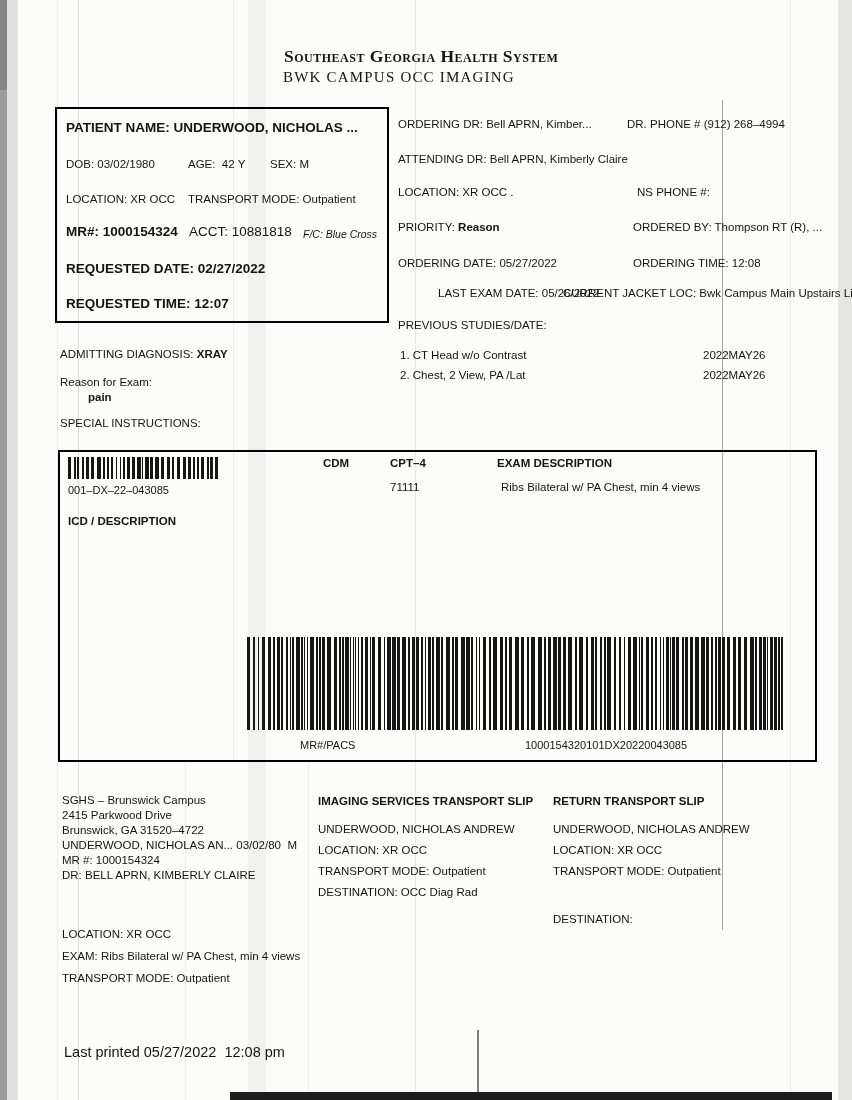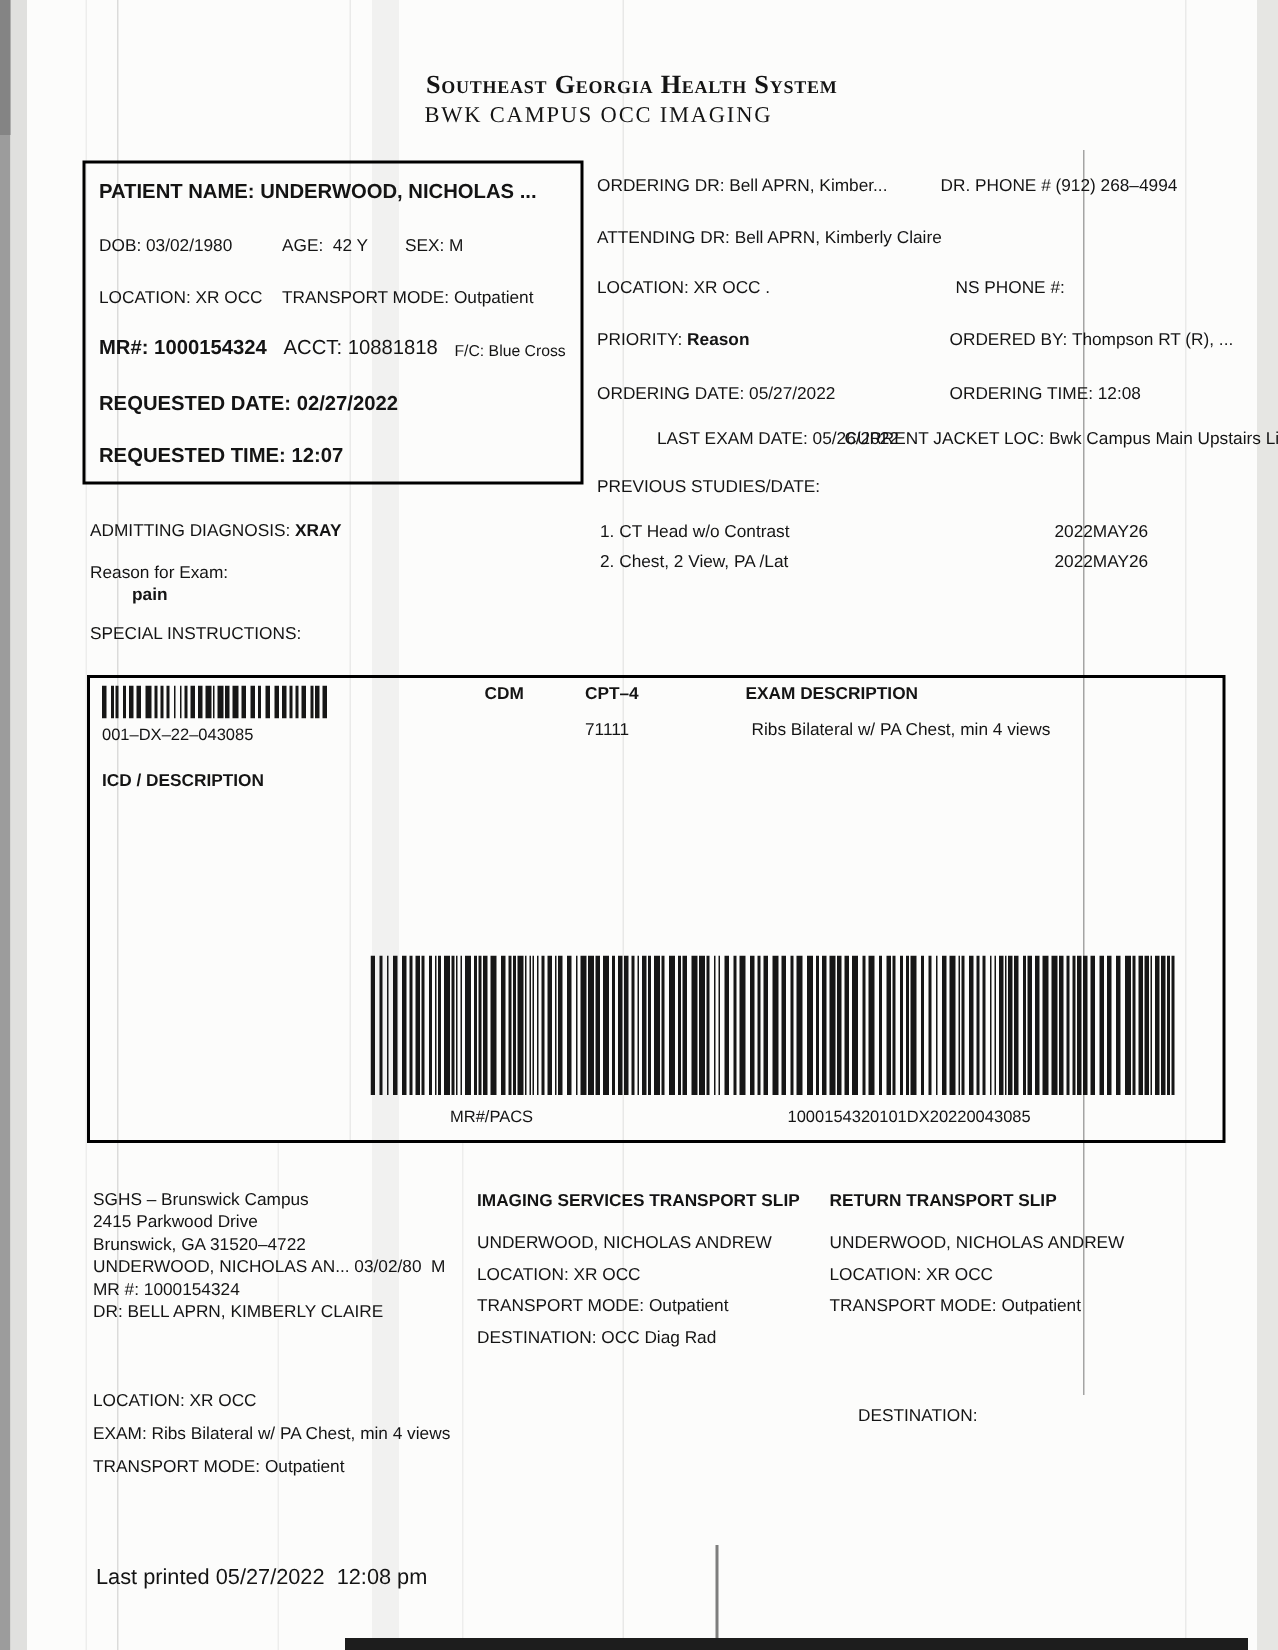--- a/index.html
+++ b/index.html
@@ -46,21 +46,21 @@
 
   <div class="box" style="left:55px;top:107px;width:330px;height:212px;"></div>
   <div class="t b big" style="left:66px;top:120px;">PATIENT NAME: UNDERWOOD, NICHOLAS ...</div>
   <div class="t" style="left:66px;top:158px;">DOB: 03/02/1980</div>
   <div class="t" style="left:188px;top:158px;">AGE:  42 Y</div>
   <div class="t" style="left:270px;top:158px;">SEX: M</div>
   <div class="t" style="left:66px;top:193px;">LOCATION: XR OCC</div>
   <div class="t" style="left:188px;top:193px;">TRANSPORT MODE: Outpatient</div>
   <div class="t b big" style="left:66px;top:224px;">MR#: 1000154324</div>
   <div class="t big" style="left:189px;top:224px;">ACCT: 10881818</div>
-  <div class="t small" style="left:303px;top:228px;">F/C: Blue Cross</div>
+  <div class="t small" style="left:303px;top:228px;font-style:italic;">F/C: Blue Cross</div>
   <div class="t b big" style="left:66px;top:261px;">REQUESTED DATE: 02/27/2022</div>
   <div class="t b big" style="left:66px;top:296px;">REQUESTED TIME: 12:07</div>
 
   <div class="t" style="left:398px;top:118px;">ORDERING DR: Bell APRN, Kimber...</div>
   <div class="t" style="left:627px;top:118px;">DR. PHONE # (912) 268–4994</div>
   <div class="t" style="left:398px;top:153px;">ATTENDING DR: Bell APRN, Kimberly Claire</div>
   <div class="t" style="left:398px;top:186px;">LOCATION: XR OCC .</div>
   <div class="t" style="left:637px;top:186px;">NS PHONE #:</div>
   <div class="t" style="left:398px;top:221px;"><span>PRIORITY: </span><span class="b">Reason</span></div>
   <div class="t" style="left:633px;top:221px;">ORDERED BY: Thompson RT (R), ...</div>
@@ -255,21 +255,21 @@
   <div class="t b" style="left:318px;top:795px;">IMAGING SERVICES TRANSPORT SLIP</div>
   <div class="t" style="left:318px;top:823px;">UNDERWOOD, NICHOLAS ANDREW</div>
   <div class="t" style="left:318px;top:844px;">LOCATION: XR OCC</div>
   <div class="t" style="left:318px;top:865px;">TRANSPORT MODE: Outpatient</div>
   <div class="t" style="left:318px;top:886px;">DESTINATION: OCC Diag Rad</div>
 
   <div class="t b" style="left:553px;top:795px;">RETURN TRANSPORT SLIP</div>
   <div class="t" style="left:553px;top:823px;">UNDERWOOD, NICHOLAS ANDREW</div>
   <div class="t" style="left:553px;top:844px;">LOCATION: XR OCC</div>
   <div class="t" style="left:553px;top:865px;">TRANSPORT MODE: Outpatient</div>
-  <div class="t" style="left:553px;top:938px;margin-left:19px;">DESTINATION:</div>
+  <div class="t" style="left:553px;top:913px;">DESTINATION:</div>
 
   <div class="t" style="left:62px;top:928px;">LOCATION: XR OCC</div>
   <div class="t" style="left:62px;top:950px;">EXAM: Ribs Bilateral w/ PA Chest, min 4 views</div>
   <div class="t" style="left:62px;top:972px;">TRANSPORT MODE: Outpatient</div>
 
   <div class="t" style="left:64px;top:1044px;font-size:14.5px;">Last printed 05/27/2022  12:08 pm</div>
 
 </div>
 
 </body></html>

